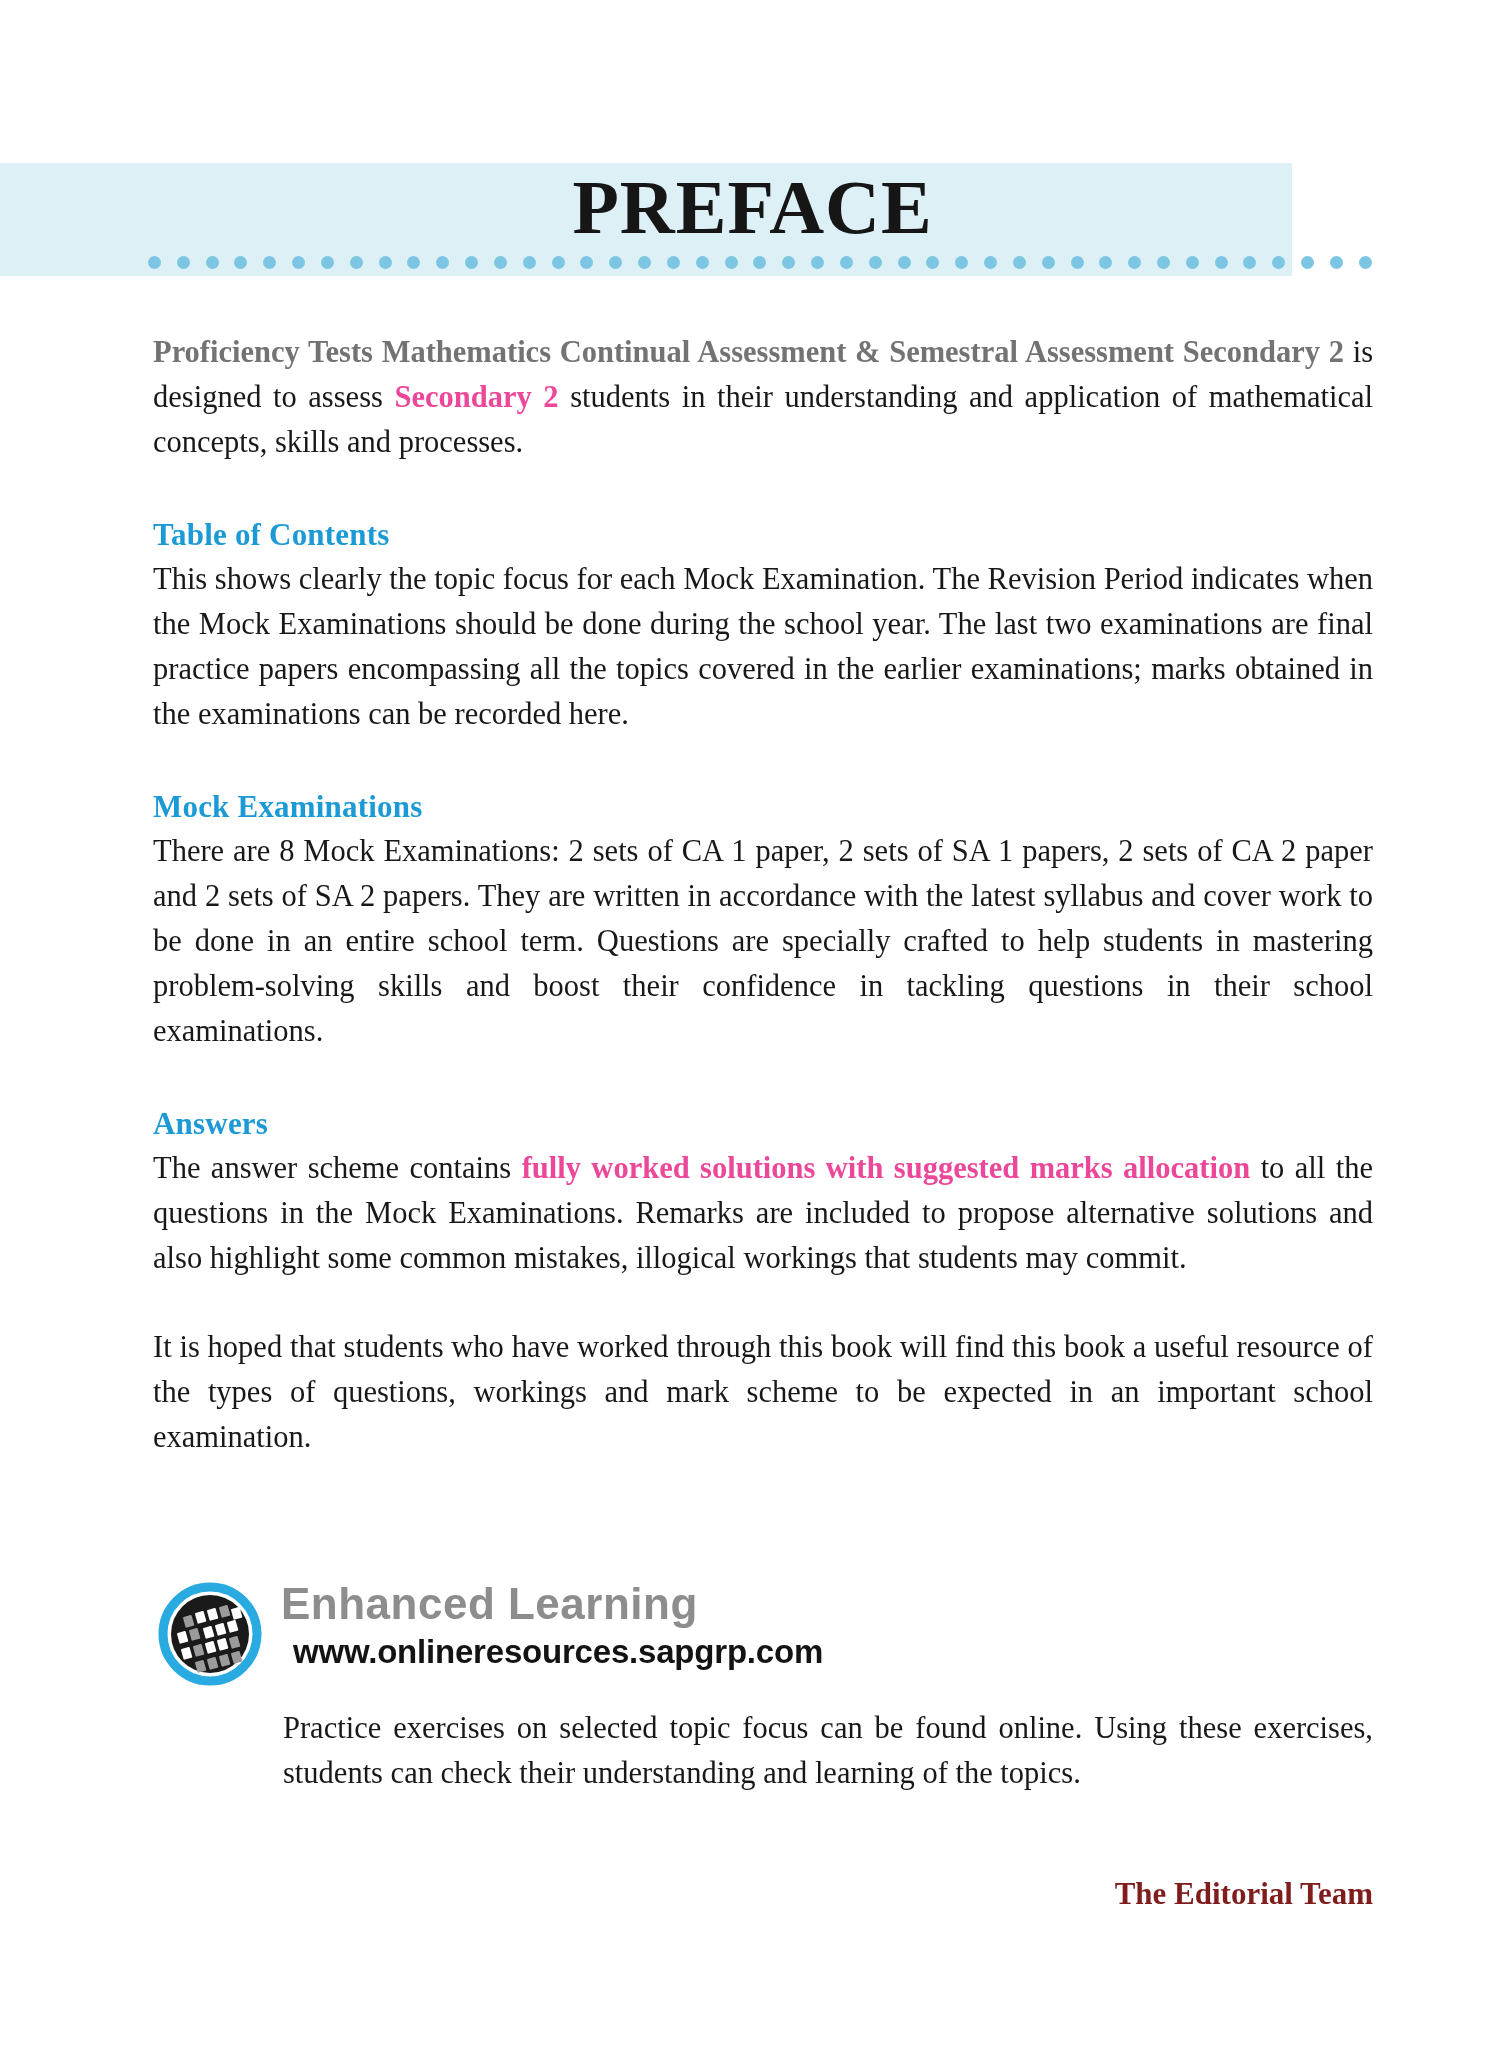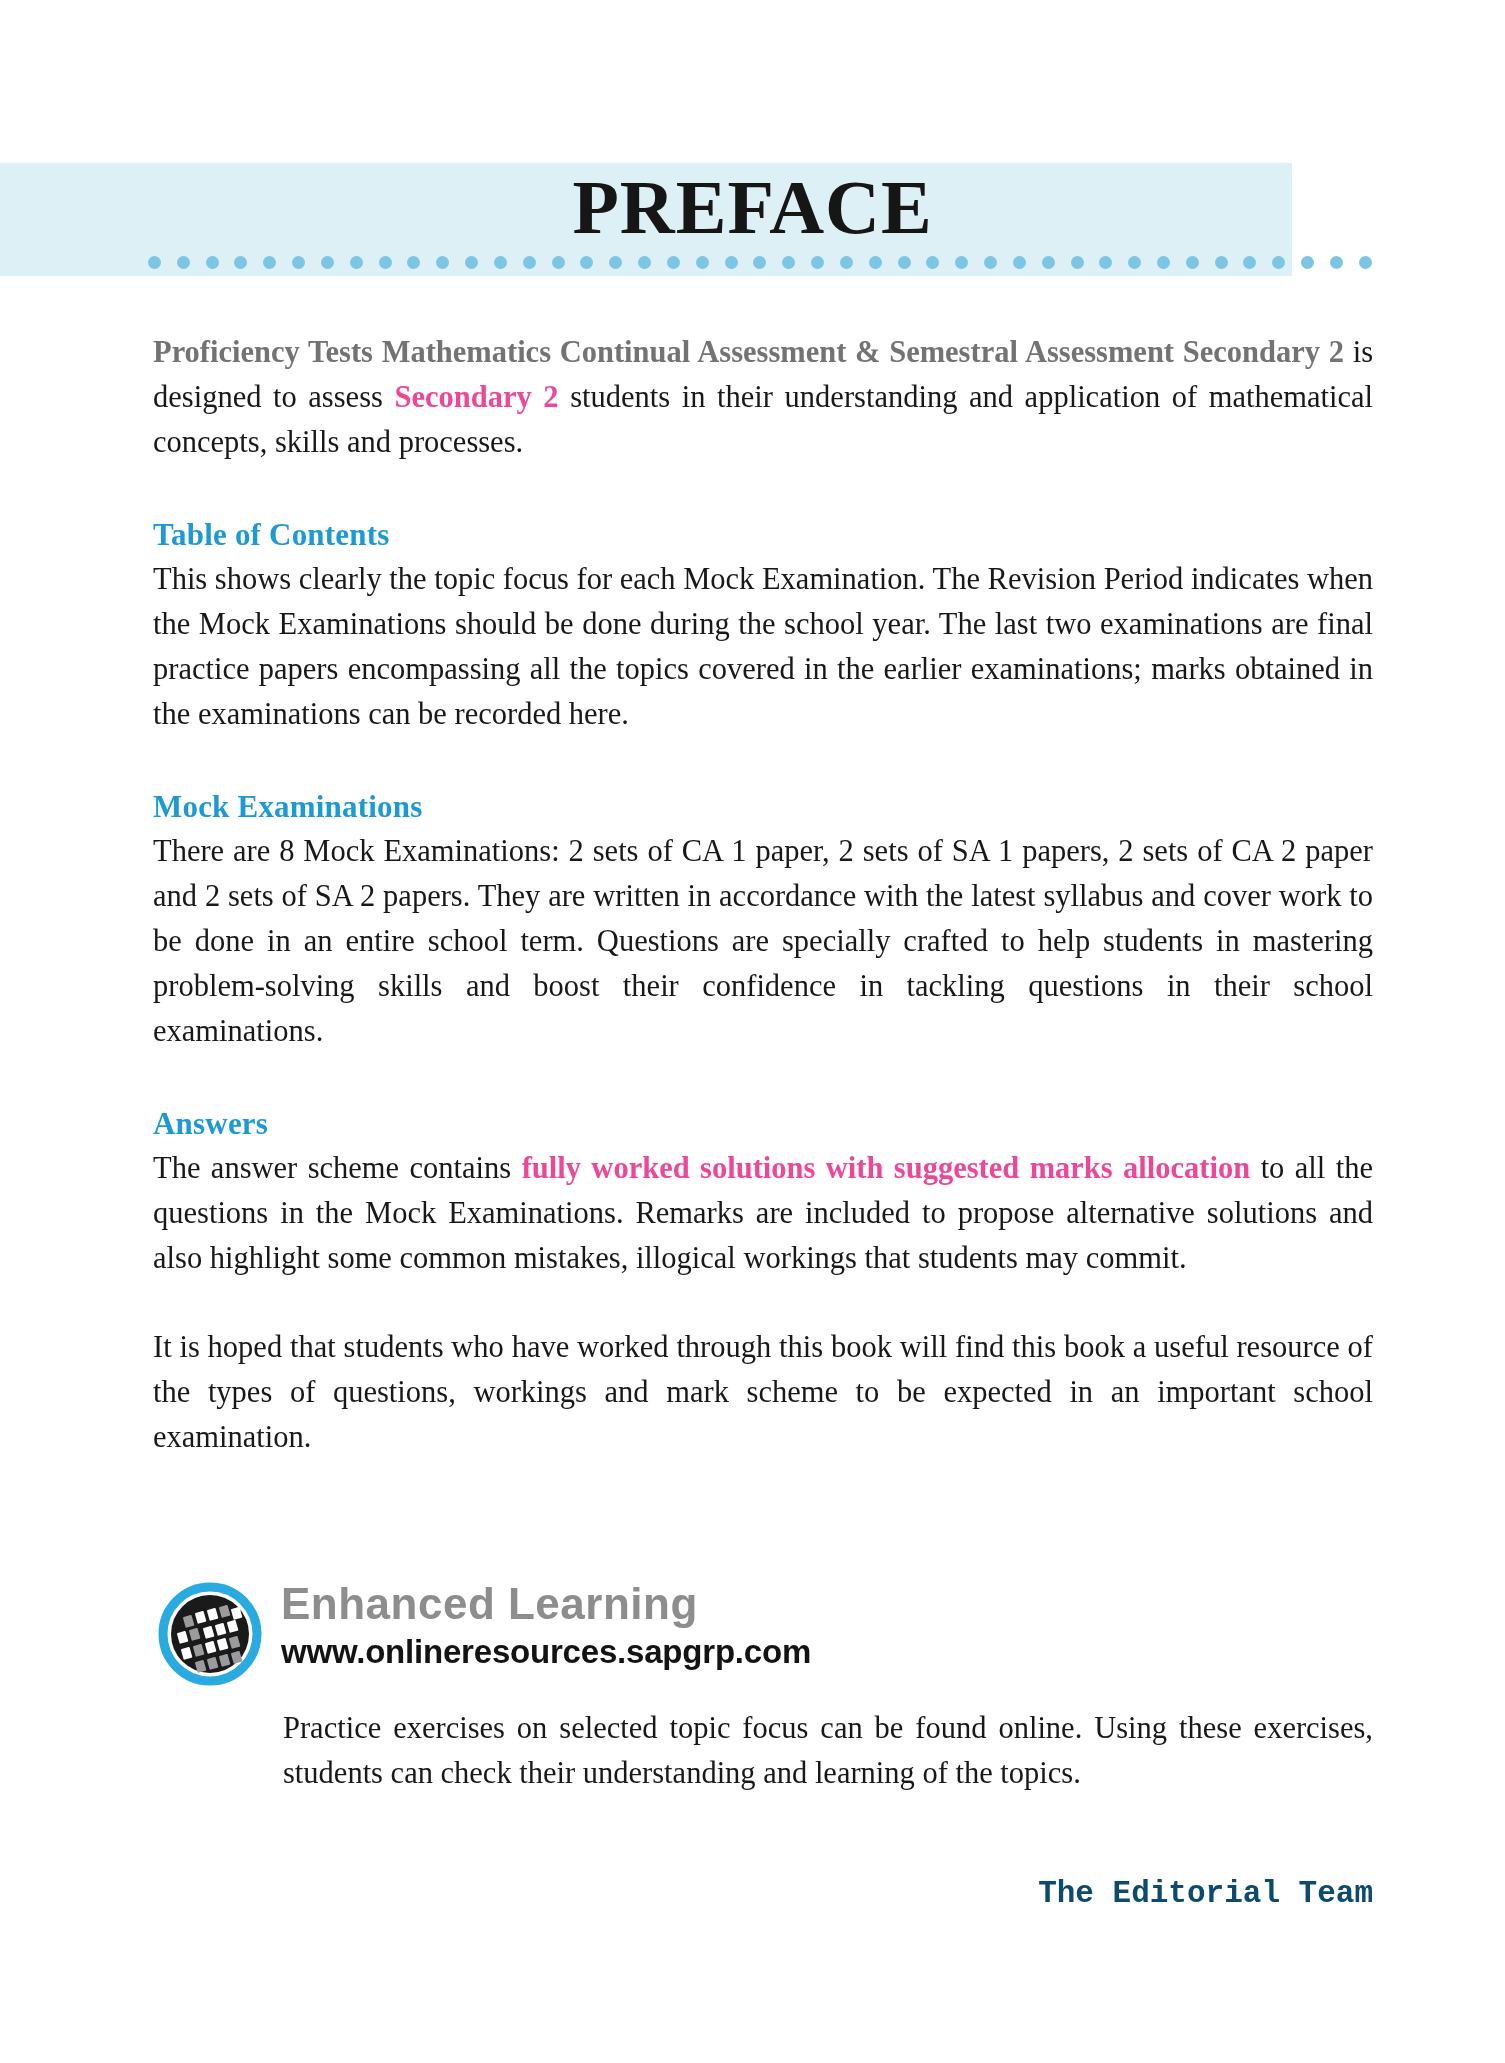--- a/index.html
+++ b/index.html
@@ -128,21 +128,21 @@
     letter-spacing: 0.5px;
     margin: 0;
   }
   .el-url {
     font-family: "Liberation Sans", "DejaVu Sans", sans-serif;
     font-weight: bold;
     font-size: 33px;
     line-height: 40px;
     color: #131313;
     letter-spacing: -0.2px;
-    margin: 0;
+    margin: 12px;
     margin-top: 2px;
   }
   .el-par {
     margin: 0;
     margin-left: 130px;
     margin-top: 16px;
     width: 1090px;
     font-size: 30.5px;
     line-height: 45px;
     text-align: justify;
@@ -151,22 +151,22 @@
 
   
   .signature {
     position: absolute;
     left: 153px;
     top: 1876px;
     width: 1220px;
     text-align: right;
     font-size: 31px;
     font-weight: bold;
-    color: #0c4a6e;
-    font-family: Liberation Mono, monospace;
+    color: #7f1d1d;
+    font-family: Liberation Serif, serif;
   }
 </style>
 </head>
 <body>
 
 <div class="header-band">
   <div class="preface-title">PREFACE</div>
   <div class="dot-row">
       <span class="dot" style="background: rgb(124, 198, 228);"></span>
       <span class="dot" style="background: rgb(124, 198, 228);"></span>

